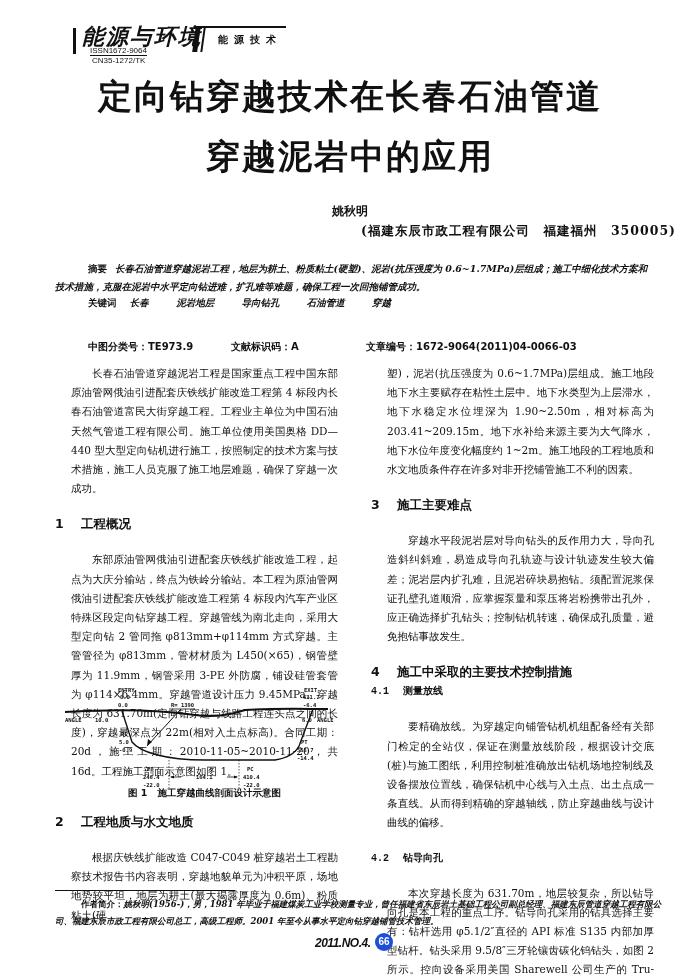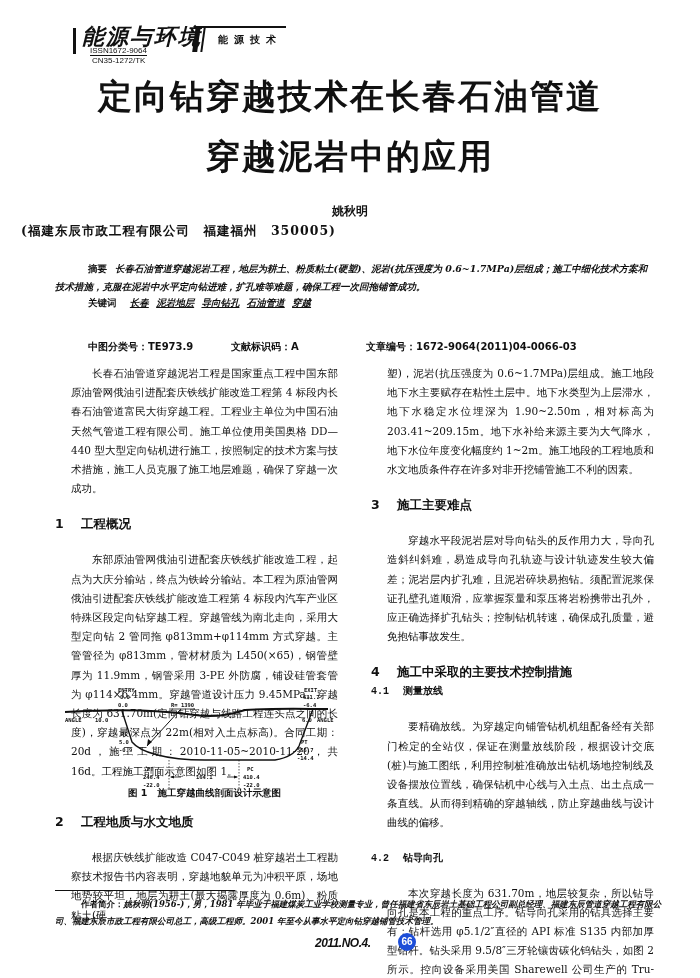--- a/index.html
+++ b/index.html
@@ -14,28 +14,28 @@
   .col-icon .s2 { position:absolute; left:8px; top:2px; width:2px; height:24px; background:#111; transform: skewX(-8deg); }
   .col-topline { left: 200px; top: 26px; width: 86px; height: 2px; background: #111; }
   .column-label { left: 218px; top: 33px; font-size: 10px; font-weight: bold; letter-spacing: 6px; font-family: "DejaVu Sans", sans-serif; }
 
   
   .title { left: 0; width: 700px; text-align: center; font-family: "DejaVu Sans", sans-serif; font-weight: bold; font-size: 34px; letter-spacing: 2px; }
   .title1 { top: 74px; }
   .title2 { top: 134px; }
 
   .author { left: 0; width: 700px; top: 203px; text-align: center; font-size: 12px; font-weight: bold; font-family: "DejaVu Sans", sans-serif; }
-  .affil { left: 0; width: 676px; top: 223px; text-align: left; font-size: 12.5px; font-family: "DejaVu Serif", serif; font-weight: bold; letter-spacing: 1px; margin-left: 21px; }
+  .affil { left: 0; width: 676px; top: 223px; text-align: right; font-size: 12.5px; font-family: "DejaVu Serif", serif; font-weight: bold; letter-spacing: 1px; }
 
   
   .abstract { left: 55px; top: 260px; width: 598px; font-size: 9.5px; line-height: 18px; font-style: italic; font-weight: bold; text-indent: 33px; }
   .abstract .lbl { font-style: normal; font-family: "DejaVu Sans", sans-serif; font-weight: bold; margin-right: 8px; }
   .keywords { left: 88px; top: 297px; font-size: 9.5px; font-style: italic; font-weight: bold; }
   .keywords .lbl { font-style: normal; font-family: "DejaVu Sans", sans-serif; font-weight: bold; margin-right: 10px; }
-  .keywords .kw { margin-right: 4px; text-decoration: underline; }
+  .keywords .kw { margin-right: 24px; }
   .meta-row { top: 340px; font-size: 10px; font-family: "DejaVu Sans", sans-serif; font-weight: bold; }
   .meta1 { left: 88px; }
   .meta2 { left: 231px; }
   .meta3 { left: 366px; }
 
   
   .col { font-size: 10.5px; line-height: 19.2px; text-align: justify; font-family: "DejaVu Serif", serif; }
   .col p { margin: 16px; text-indent: 2em; }
   .col p.noindent { text-indent: 0; }
   .col h2 { margin: 0; font-size: 12.5px; font-family: "DejaVu Sans", sans-serif; font-weight: bold; line-height: 20px; }
@@ -53,21 +53,21 @@
   .fig-caption .figno { margin-right: 10px; }
   .figure text { font-family: "DejaVu Sans Mono", monospace; font-size: 5.5px; font-weight: bold; fill: #111; }
 
   
   .foot-rule { left: 55px; top: 890px; width: 180px; height: 1px; background: #111; }
   .footnote { left: 55px; top: 896px; width: 610px; font-size: 8.5px; line-height: 17px; font-style: italic; font-weight: bold; text-indent: 26px; }
   .footnote .lbl { font-style: normal; font-family: "DejaVu Sans", sans-serif; }
 
   
   .issue { left: 315px; top: 936px; font-size: 12px; font-style: italic; font-family: "Liberation Sans", sans-serif; font-weight: bold; letter-spacing: -0.5px; }
-  .page-num { left: 398px; top: 933px; width: 18px; height: 18px; border-radius: 50%; background: #1d4ed8; color: #fff; text-align: center; line-height: 18px; font-size: 10px; font-family: "Liberation Sans", sans-serif; font-weight: bold; }
+  .page-num { left: 375px; top: 933px; width: 18px; height: 18px; border-radius: 50%; background: #1d4ed8; color: #fff; text-align: center; line-height: 18px; font-size: 10px; font-family: "Liberation Sans", sans-serif; font-weight: bold; }
 </style>
 </head>
 <body>
 
 <div class="abs journal-bar"></div>
 <div class="abs journal-name">能源与环境</div>
 <div class="abs issn">ISSN1672-9064</div>
 <div class="abs cn">CN35-1272/TK</div>
 <div class="abs col-icon">
     <div class="s1"></div>

